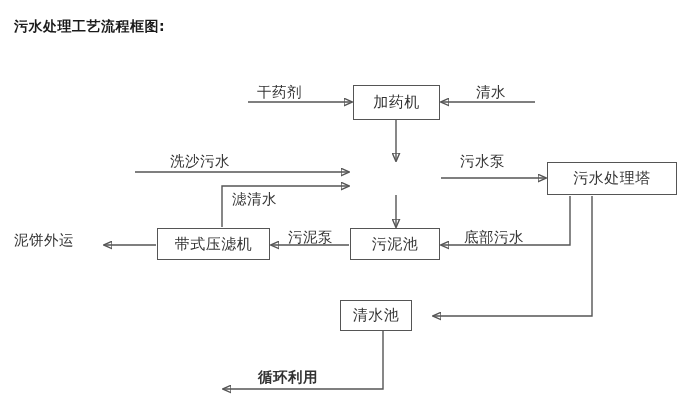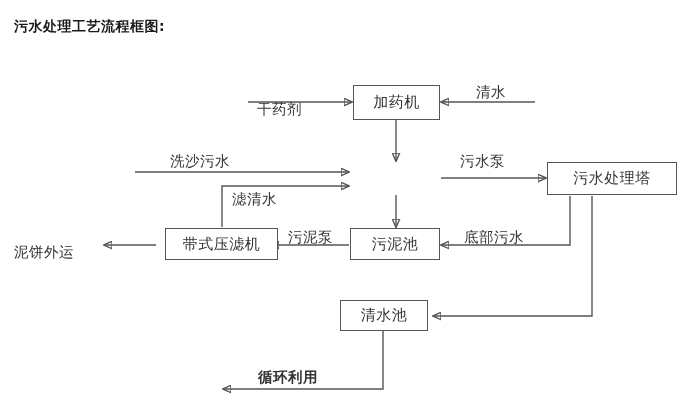--- a/index.html
+++ b/index.html
@@ -108,37 +108,37 @@
     <polyline points="592,196 592,316 433,316" marker-end="url(#ah)"></polyline>
 
     <polyline points="383,331 383,389 223,389" marker-end="url(#ah)"></polyline>
   </svg>
 
   <div class="node" style="left:353px; top:85px;  width:87px;  height:35px;">加药机</div>
 
 
   <div class="node" style="left:547px; top:162px; width:130px; height:33px;">污水处理塔</div>
 
-  <div class="node" style="left:157px; top:228px; width:113px; height:32px;margin-left:8px;">带式压滤机</div>
+  <div class="node" style="left:157px; top:228px; width:113px; height:32px;">带式压滤机</div>
 
   <div class="node" style="left:350px; top:228px; width:90px;  height:32px;">污泥池</div>
 
-  <div class="node" style="left:340px; top:300px; width:88px;  height:31px;">清水池</div>
+  <div class="node" style="left:340px; top:300px; width:72px;  height:31px;">清水池</div>
 
-  <div class="edge-label" style="left:257px; top:83px;margin-top:17px;">干药剂</div>
+  <div class="edge-label" style="left:257px; top:83px;">干药剂</div>
 
   <div class="edge-label" style="left:476px; top:83px;">清水</div>
 
   <div class="edge-label" style="left:170px; top:152px;">洗沙污水</div>
 
   <div class="edge-label" style="left:232px; top:190px;">滤清水</div>
 
   <div class="edge-label" style="left:460px; top:152px;">污水泵</div>
 
   <div class="edge-label" style="left:288px; top:228px;">污泥泵</div>
 
   <div class="edge-label" style="left:464px; top:228px;">底部污水</div>
 
   <div class="edge-label" style="left:258px; top:368px;font-weight:bold;">循环利用</div>
 
-  <div class="endpoint-label" style="left:14px; top:231px;margin-top:12px;">泥饼外运</div>
+  <div class="endpoint-label" style="left:14px; top:231px;">泥饼外运</div>
 
 </div>
 
 </body></html>

